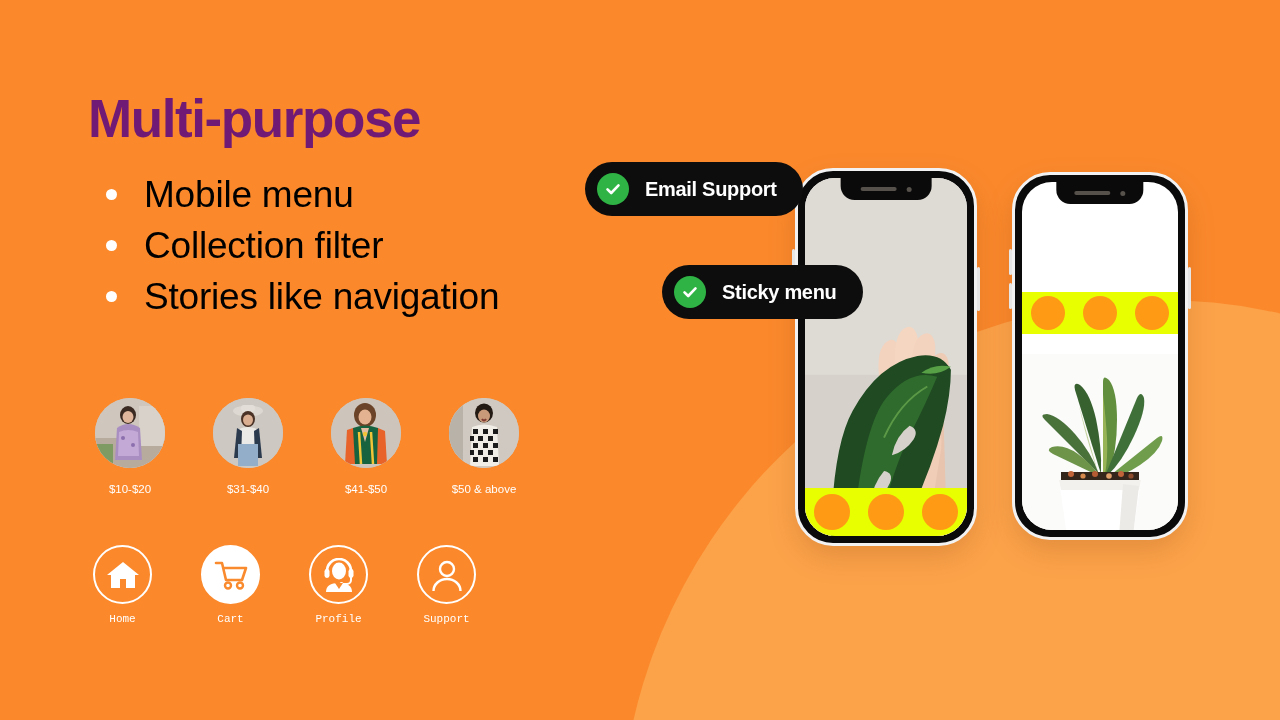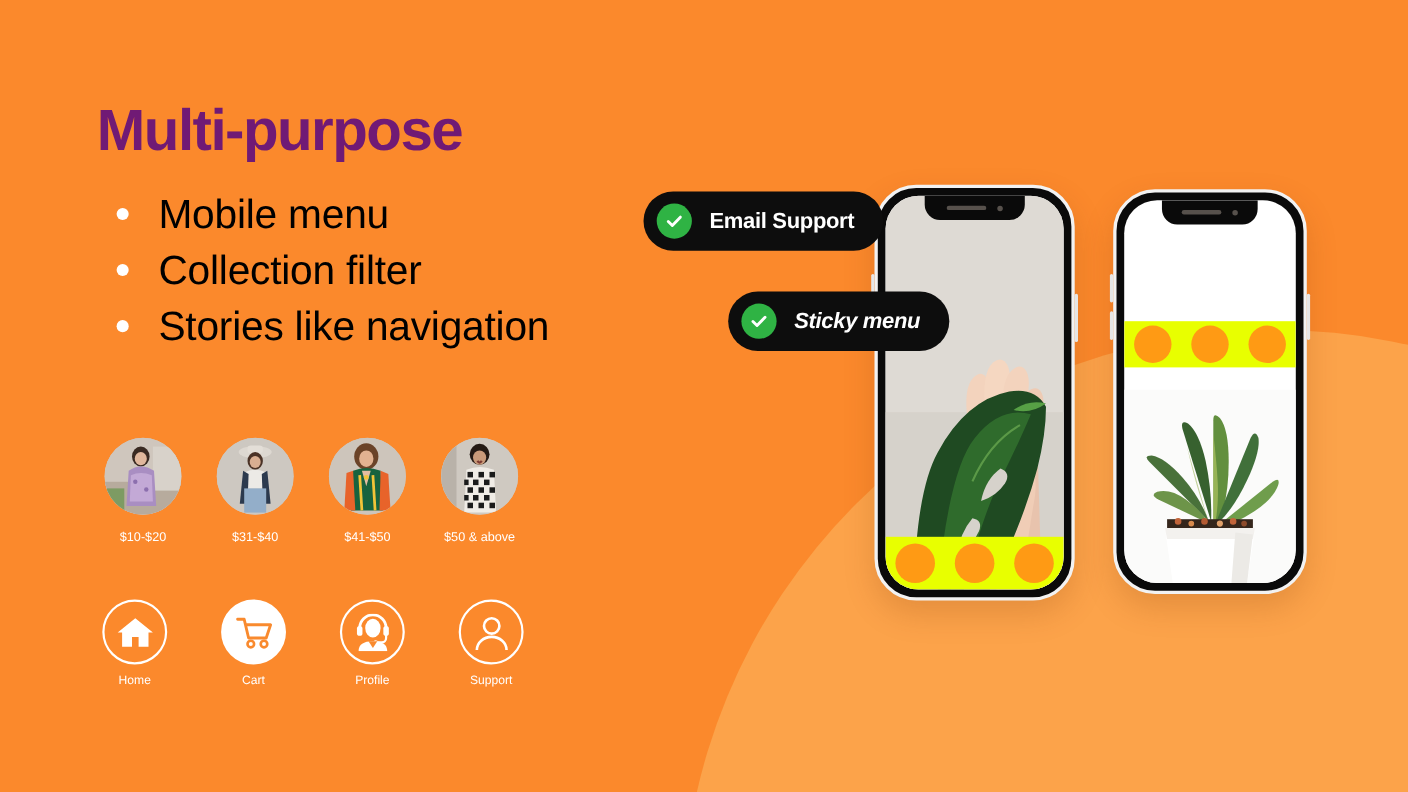--- a/index.html
+++ b/index.html
@@ -36,21 +36,21 @@
     line-height:1; margin-bottom:14px; letter-spacing:-0.2px;
   }
   #bullets li .dot{
     width:11px; height:11px; border-radius:50%;
     background:#ffffff; margin-right:27px; flex:none;
   }
 
   
   #filters{
     position:absolute; left:95px; top:398px;
-    display:flex; gap:32px; align-items:center;
+    display:flex; gap:48px; align-items:center;
   }
   .filter-item{ width:70px; text-align:center; }
   .filter-thumb{
     width:70px; height:70px; border-radius:50%;
     overflow:hidden; position:relative;
     background:#cfc8c2;
   }
   .filter-thumb svg{ display:block; width:100%; height:100%; }
   .filter-label{
     margin-top:15px; font-size:11.5px; color:#ffffff;
@@ -63,21 +63,21 @@
     display:flex; gap:49px;
   }
   .nav-item{ width:59px; text-align:center; }
   .nav-circle{
     width:59px; height:59px; border-radius:50%;
     border:2px solid #ffffff;
     display:flex; align-items:center; justify-content:center;
   }
   .nav-circle.filled{ background:#ffffff; border-color:#ffffff; }
   .nav-circle svg{ display:block; }
-  .nav-label{ margin-top:9px; font-size:11px; color:#ffffff; }
+  .nav-label{ margin-top:9px; font-size:11px; color:#ffffff;font-family:Liberation Mono, monospace; }
 
   
   .pill{
     position:absolute;
     background:#0d0d0d;
     border-radius:999px;
     height:54px;
     display:flex; align-items:center;
     padding:0 26px 0 12px;
     z-index:6;
@@ -86,22 +86,22 @@
     width:32px; height:32px; border-radius:50%;
     background:#2fb344; flex:none;
     display:flex; align-items:center; justify-content:center;
     margin-right:16px;
   }
   .pill .check svg{ display:block; }
   .pill .pill-text{
     color:#ffffff; font-size:20px; font-weight:bold;
     letter-spacing:-0.3px; white-space:nowrap;
   }
-  #pill-email{ left:585px; top:174px; }
-  #pill-sticky{ left:662px; top:265px;font-style:italic; }
+  #pill-email{ left:585px; top:162px; }
+  #pill-sticky{ left:662px; top:265px; }
 
   
   .phone{
     position:absolute;
     background:#0a0a0a;
     border:3px solid #f2f2f2;
     border-radius:38px;
     padding:7px;
     box-shadow:0 12px 28px rgba(120,50,0,.18);
   }

